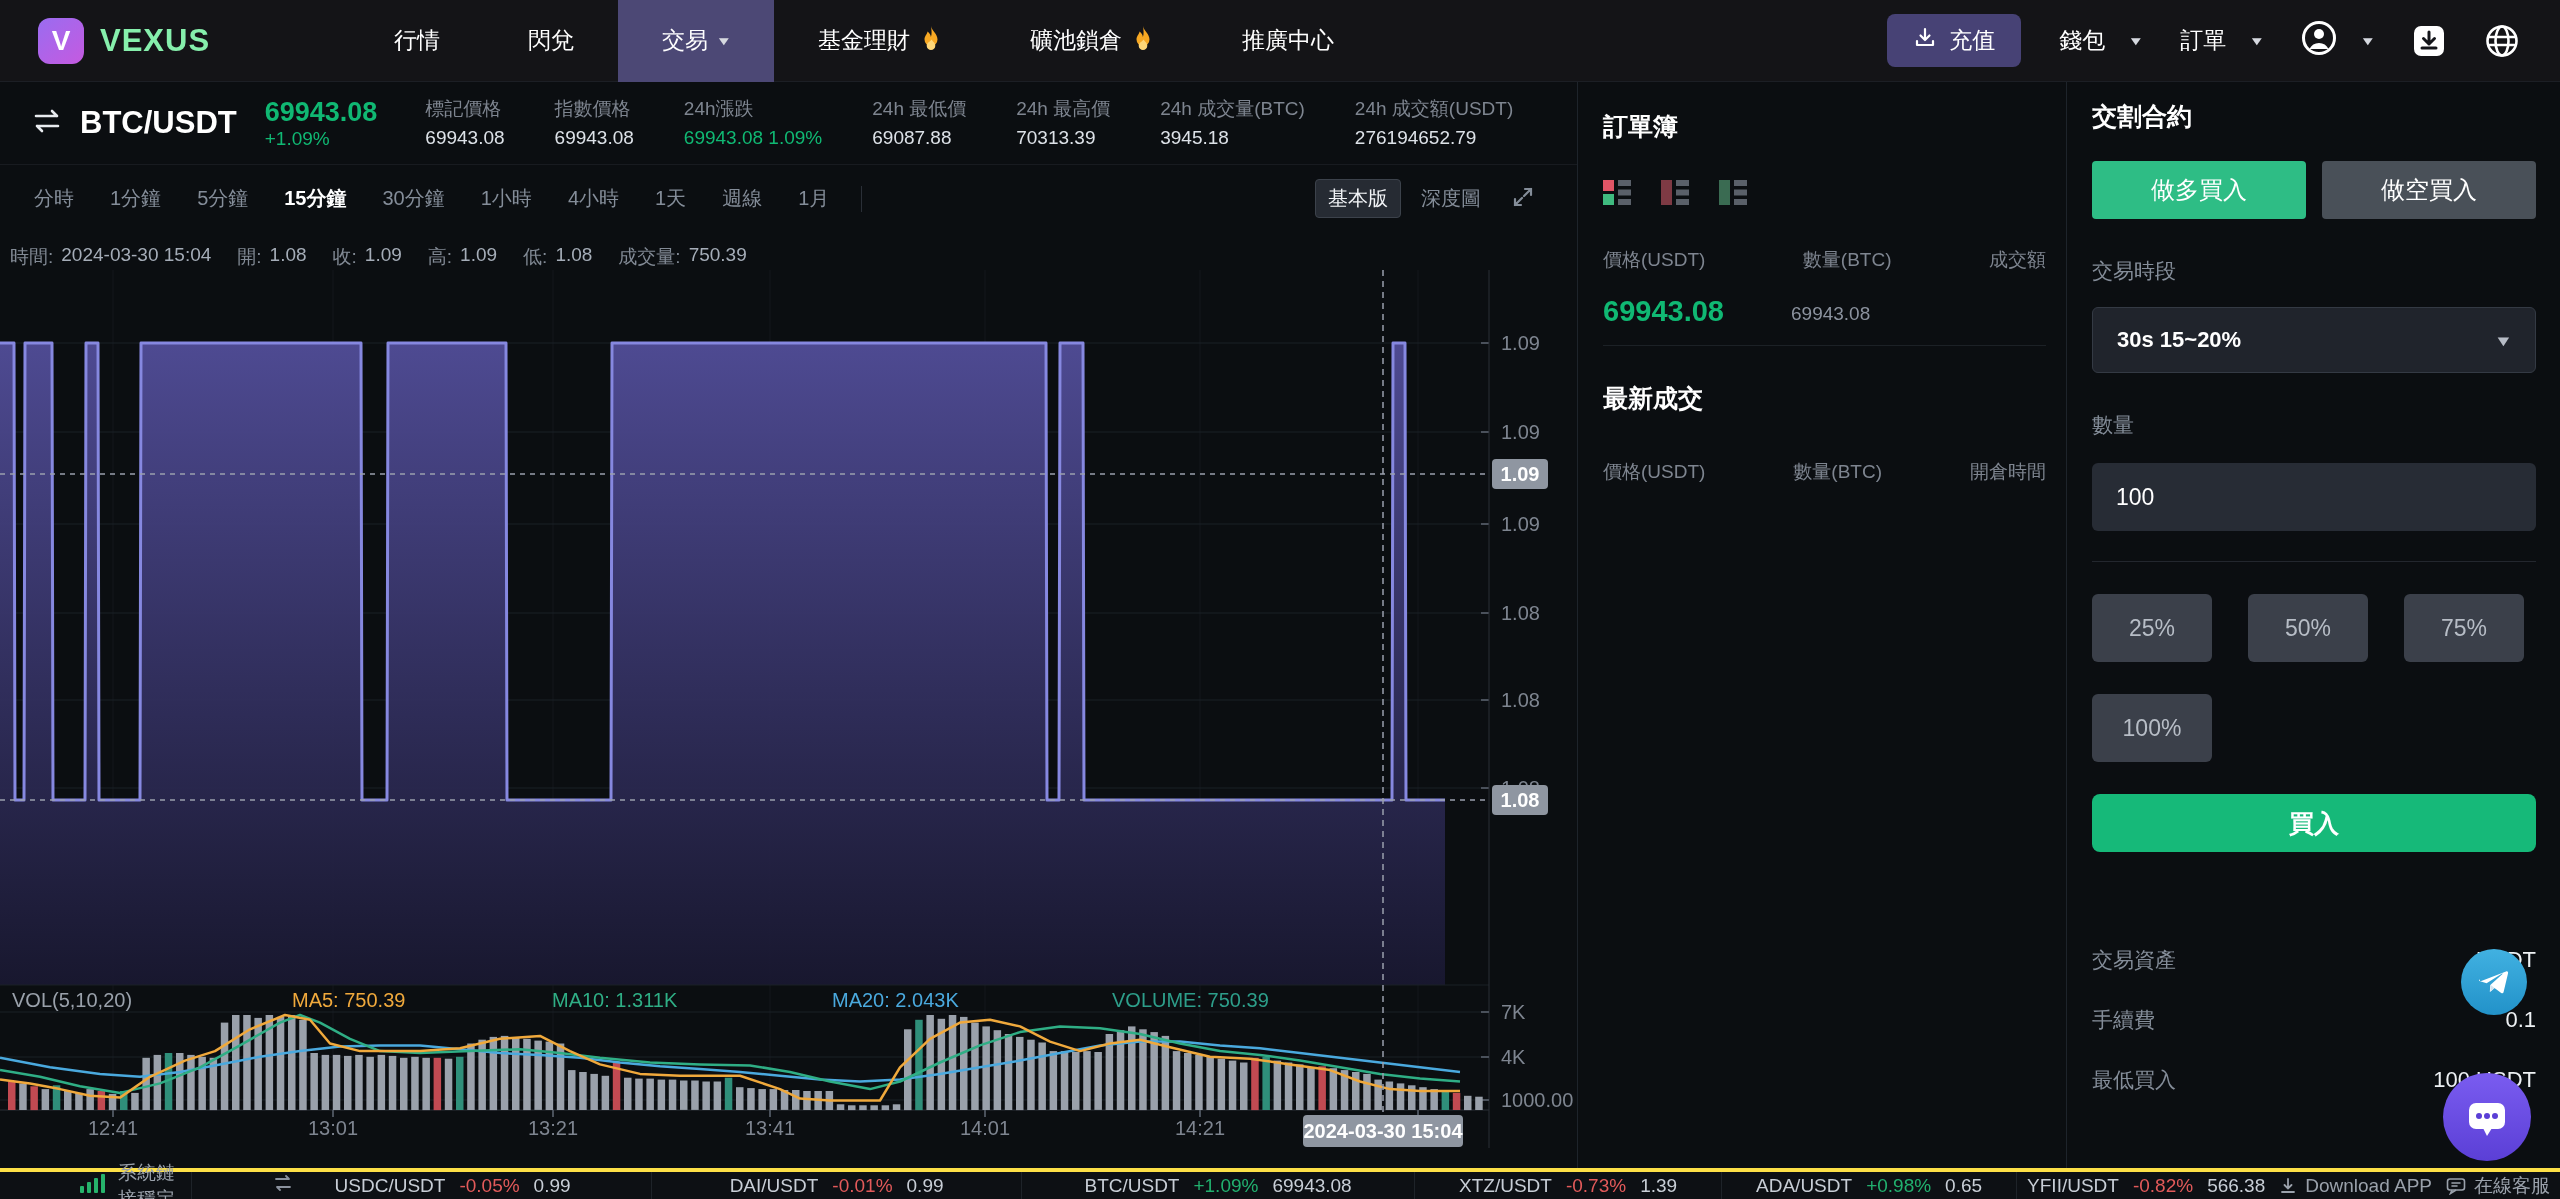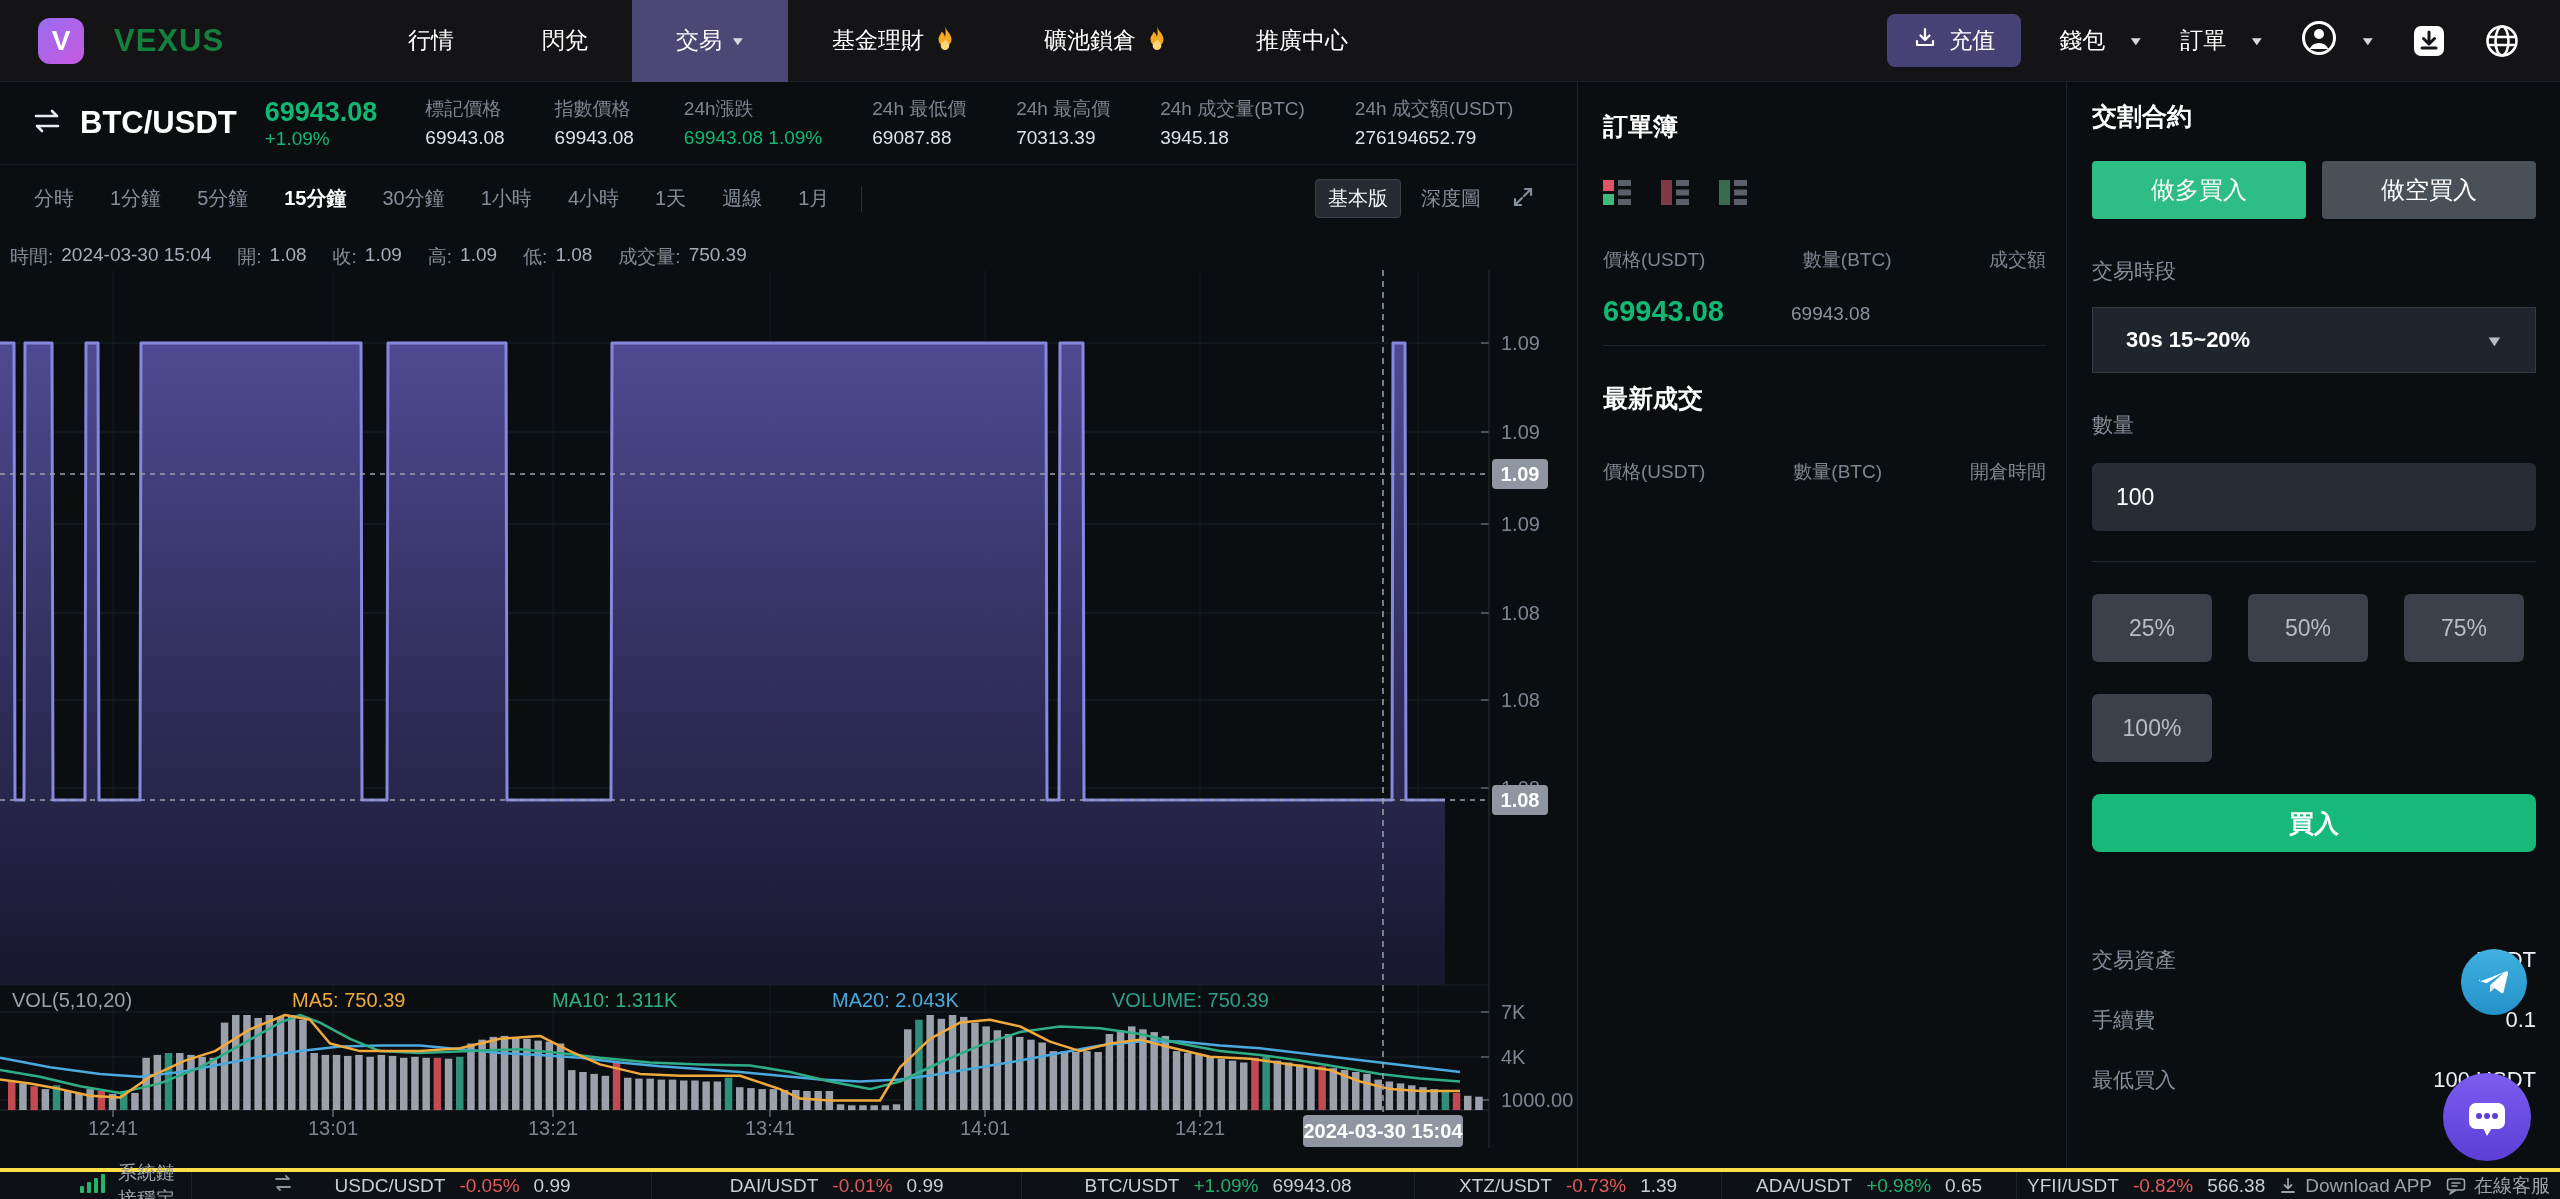--- a/index.html
+++ b/index.html
@@ -4,21 +4,21 @@
 <style>
   * { margin:0; padding:0; box-sizing:border-box; }
   html,body { background:#000; }
   body { font-family:"Liberation Sans","DejaVu Sans",sans-serif; }
   .app { position:relative; width:2560px; height:1199px; background:#0b0e11; overflow:hidden; color:#eaecef; }
 
   
   .nav { position:absolute; left:0; top:0; width:2560px; height:82px; background:#141417; border-bottom:1px solid #1c1f25; display:flex; align-items:center; }
   .brand { display:flex; align-items:center; gap:16px; margin-left:38px; cursor:pointer; }
   .logo { width:46px; height:46px; border-radius:12px; background:linear-gradient(140deg,#9a6cf0,#c55ae0); display:flex; align-items:center; justify-content:center; color:#fff; font-weight:bold; font-size:28px; }
-  .brand-name { font-size:31px; font-weight:bold; letter-spacing:1px; color:#15803d;margin-left:14px; }
+  .brand-name { font-size:31px; font-weight:bold; letter-spacing:1px; color:#86efac; }
   .nav-items { display:flex; align-items:center; height:82px; margin-left:140px; }
   .nav-item { height:82px; display:flex; align-items:center; gap:10px; padding:0 44px; font-size:23px; color:#fff; cursor:pointer; white-space:nowrap; }
   .nav-item.active { background:#4c4875; }
   .caret { font-size:12px; color:#d6d9e0; transform:scaleX(1.4); }
   .nav-right { margin-left:auto; display:flex; align-items:center; gap:38px; margin-right:40px; }
   .deposit-btn { display:flex; align-items:center; gap:12px; background:#474275; color:#fff; font-size:23px; padding:11px 26px; border-radius:8px; cursor:pointer; }
   .nav-link { display:flex; align-items:center; gap:25px; font-size:23px; color:#fff; cursor:pointer; }
   .icon-btn { display:flex; align-items:center; cursor:pointer; }
 
   
@@ -66,21 +66,21 @@
   .lt-head { margin-top:44px; }
 
   
   .trade-panel { position:absolute; left:2067px; top:82px; width:493px; height:1086px; padding:0 24px 0 25px; }
   .tp-title { margin-top:18px; }
   .side-btns { display:flex; gap:16px; margin-top:28px; }
   .side-btn { flex:1; height:58px; border-radius:4px; display:flex; align-items:center; justify-content:center; font-size:24px; cursor:pointer; }
   .side-btn.long { background:#2ebd85; color:#fff; }
   .side-btn.short { background:#495058; color:#fff; }
   .field-label { margin-top:38px; font-size:21px; color:#848d99; }
-  .dropdown { margin-top:22px; height:66px; background:#20242c; border:1px solid #343a44; border-radius:0; display:flex; align-items:center; justify-content:space-between; padding:0 33px; cursor:pointer; }
+  .dropdown { margin-top:22px; height:66px; background:#20242c; border:1px solid #343a44; border-radius:6px; display:flex; align-items:center; justify-content:space-between; padding:0 24px; cursor:pointer; }
   .dropdown .val { font-size:22px; font-weight:bold; color:#fff; }
   .dd-caret { font-size:15px; color:#b6bcc6; transform:scaleX(1.3); }
   .amount-input { margin-top:24px; width:100%; height:68px; background:#272c35; border:none; border-radius:6px; color:#fff; font-size:23px; padding:0 24px; outline:none; font-family:Liberation Sans, sans-serif; }
   .tp-divider { margin-top:30px; border-top:1px solid #23272e; }
   .pct-row { display:flex; gap:36px; margin-top:32px; }
   .pct-btn { width:120px; height:68px; background:#3b404a; border-radius:6px; display:flex; align-items:center; justify-content:center; font-size:23px; color:#b7bdc6; cursor:pointer; }
   .pct-row2 { margin-top:32px; }
   .buy-btn { margin-top:32px; width:100%; height:58px; background:#16b979; border-radius:8px; display:flex; align-items:center; justify-content:center; font-size:25px; color:#fff; cursor:pointer;font-weight:bold; }
   .asset-rows { margin-top:78px; }
   .asset-row { display:flex; justify-content:space-between; align-items:center; height:60px; font-size:21px; }

